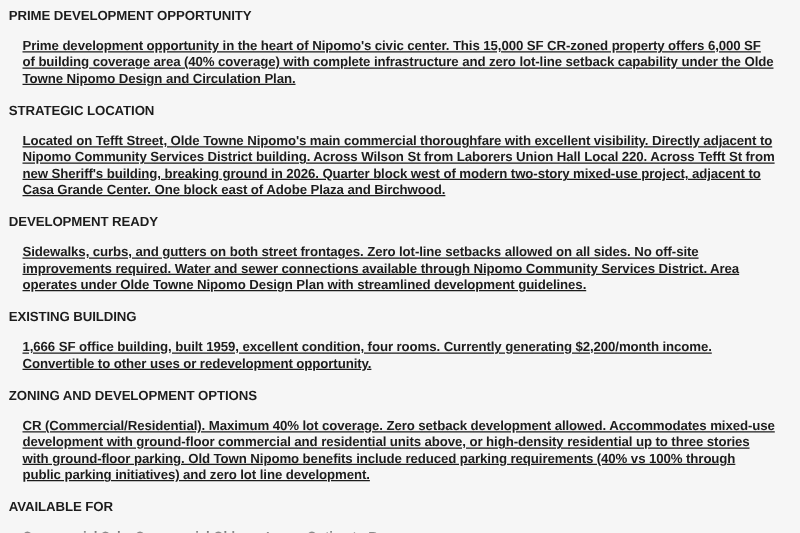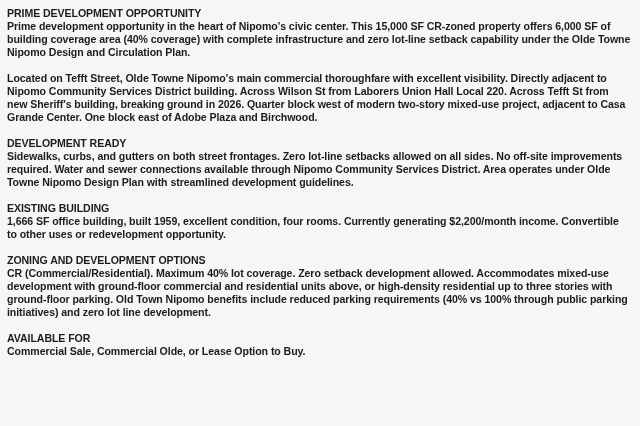--- a/index.html
+++ b/index.html
@@ -28,34 +28,36 @@
     margin: 0 0 13px 0;
   }
   .section-heading {
     text-transform: uppercase;
     margin: 0;
     font-size: 10.6px;
     line-height: 13px;
     font-weight: 700;
   }
   .section-body {
-    margin: 0;
+    margin: 11px;
+    text-decoration: underline;
   }
 </style>
 </head>
 <body style="background: rgb(246, 246, 246);">
 
 <div class="doc" style="color: rgb(28, 28, 28);">
 
   <div class="section">
     <h2 class="section-heading">PRIME DEVELOPMENT OPPORTUNITY</h2>
     <p class="section-body">Prime development opportunity in the heart of Nipomo's civic center. This 15,000 SF CR-zoned property offers 6,000 SF of building coverage area (40% coverage) with complete infrastructure and zero lot-line setback capability under the Olde Towne Nipomo Design and Circulation Plan.</p>
   </div>
 
   <div class="section">
+    <h2 class="section-heading">STRATEGIC LOCATION</h2>
     <p class="section-body">Located on Tefft Street, Olde Towne Nipomo's main commercial thoroughfare with excellent visibility. Directly adjacent to Nipomo Community Services District building. Across Wilson St from Laborers Union Hall Local 220. Across Tefft St from new Sheriff's building, breaking ground in 2026. Quarter block west of modern two-story mixed-use project, adjacent to Casa Grande Center. One block east of Adobe Plaza and Birchwood.</p>
   </div>
 
   <div class="section">
   </div>
 
   <div class="section">
     <h2 class="section-heading">DEVELOPMENT READY</h2>
     <p class="section-body">Sidewalks, curbs, and gutters on both street frontages. Zero lot-line setbacks allowed on all sides. No off-site improvements required. Water and sewer connections available through Nipomo Community Services District. Area operates under Olde Towne Nipomo Design Plan with streamlined development guidelines.</p>
   </div>

